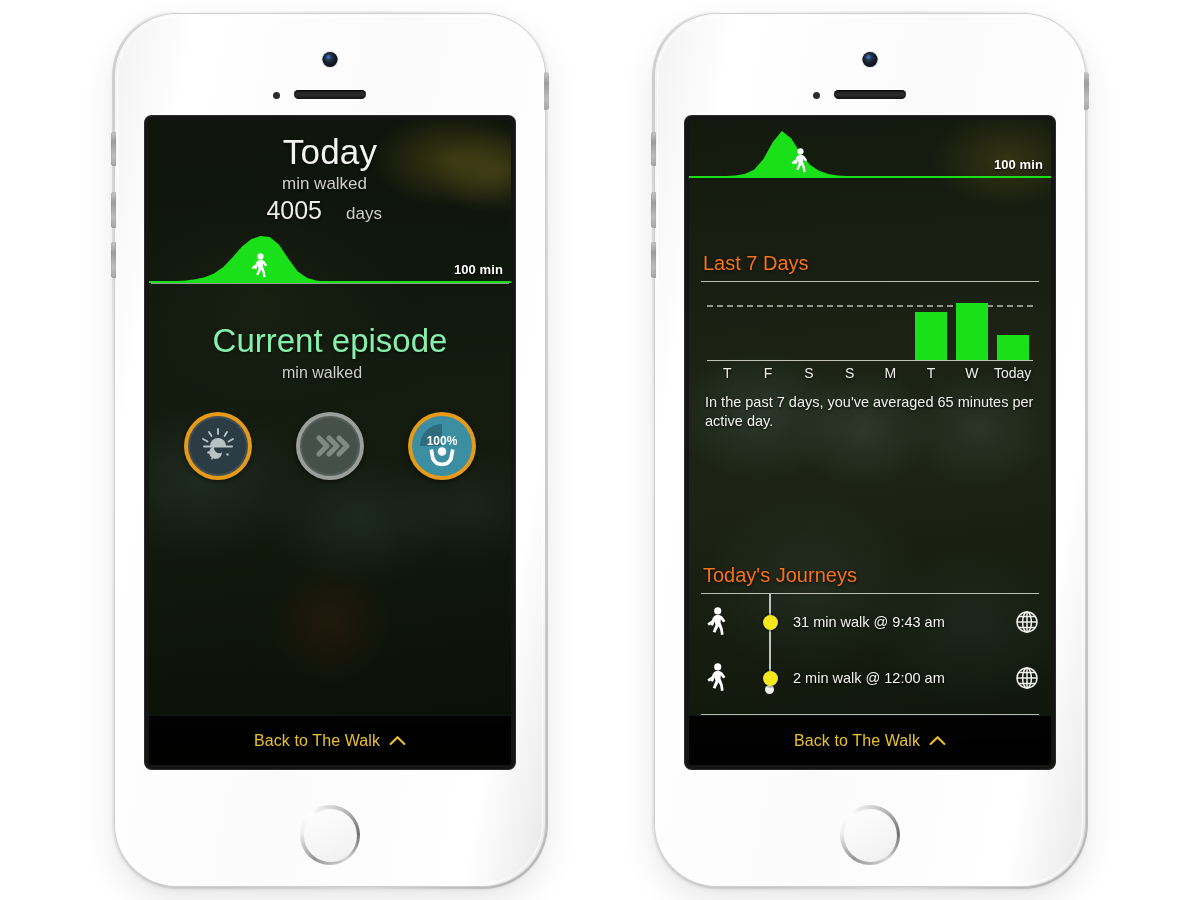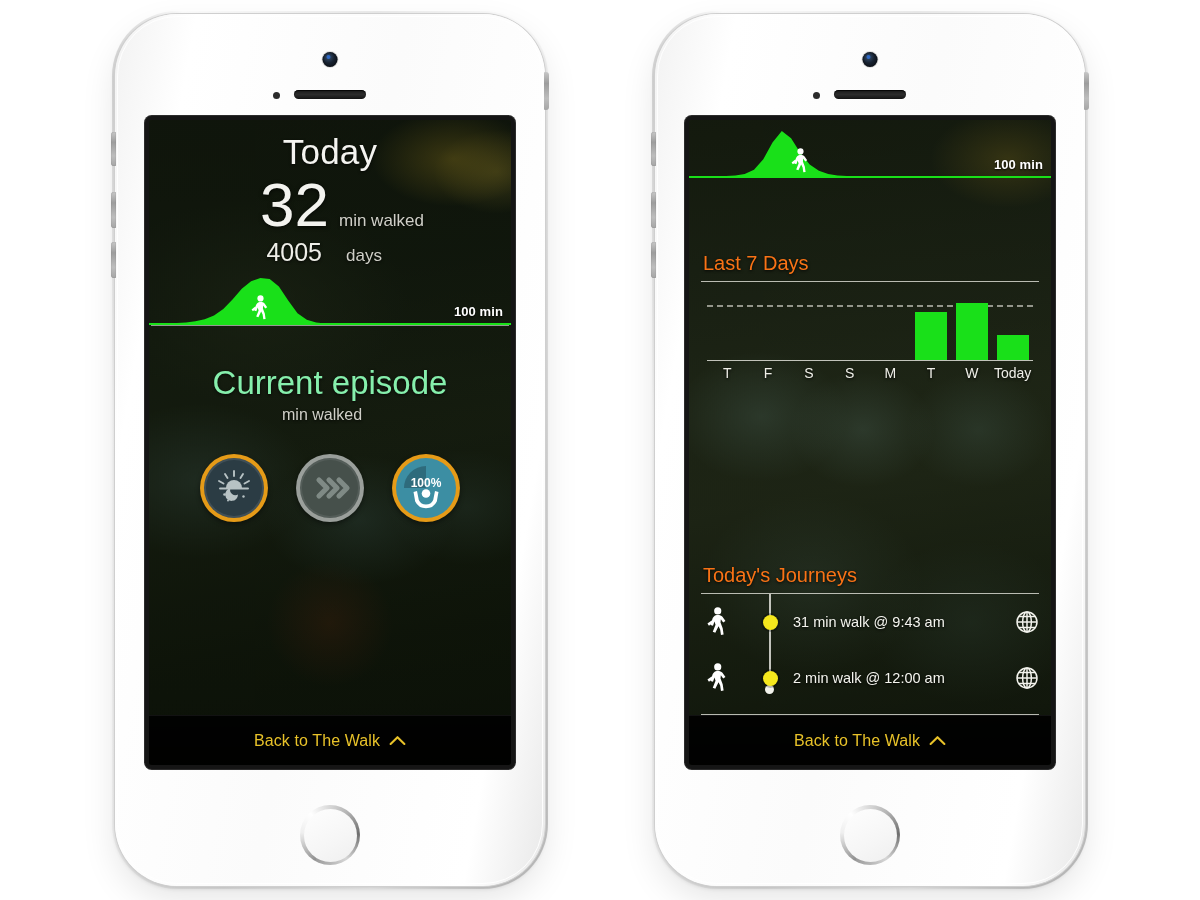--- a/index.html
+++ b/index.html
@@ -309,21 +309,21 @@
     font-size: 16px;
     color: #cfcfc7;
     text-shadow: 0 1px 3px rgba(0,0,0,.8);
     min-width: 96px;
     text-align: left;
   }
 
   .badges {
     display: flex;
     justify-content: center;
-    gap: 28px;
+    gap: 44px;
     margin-top: 30px;
   }
   .badge {
     width: 68px; height: 68px;
     border-radius: 50%;
     position: relative;
     display: flex;
     align-items: center;
     justify-content: center;
     box-shadow: 0 2px 5px rgba(0,0,0,.45);
@@ -505,21 +505,20 @@
 
     <div class="screen">
       <div class="bg"></div>
       <div class="bg-dim"></div>
 
       <div class="ui">
 
         <div class="today-block">
           <div class="today-title">Today</div>
           <div class="big-row">
-            <div class="big-num">32</div>
             <div class="big-unit">min walked</div>
           </div>
           <div class="sub-row">
             <div class="sub-num">4005</div>
             <div class="sub-unit">days</div>
           </div>
         </div>
 
         <div class="spark">
           <svg viewBox="0 0 362 58" preserveAspectRatio="none">
@@ -672,20 +671,21 @@
               <div class="week-label">F</div>
               <div class="week-label">S</div>
               <div class="week-label">S</div>
               <div class="week-label">M</div>
               <div class="week-label">T</div>
               <div class="week-label">W</div>
               <div class="week-label">Today</div>
             </div>
         </div>
 
+        <div class="week-summary">In the past 7 days, you've averaged 65 minutes per active day.</div>
 
         <div style="flex:1 1 auto" class="pane-spacer"></div>
 
         <div class="sec-head">Today's Journeys</div>
         <div class="hr-soft"></div>
 
         <div class="journeys">
           <div class="j-list" id="journey-list">
             <div class="j-spine"></div>
             <div class="j-spine-end"></div>

